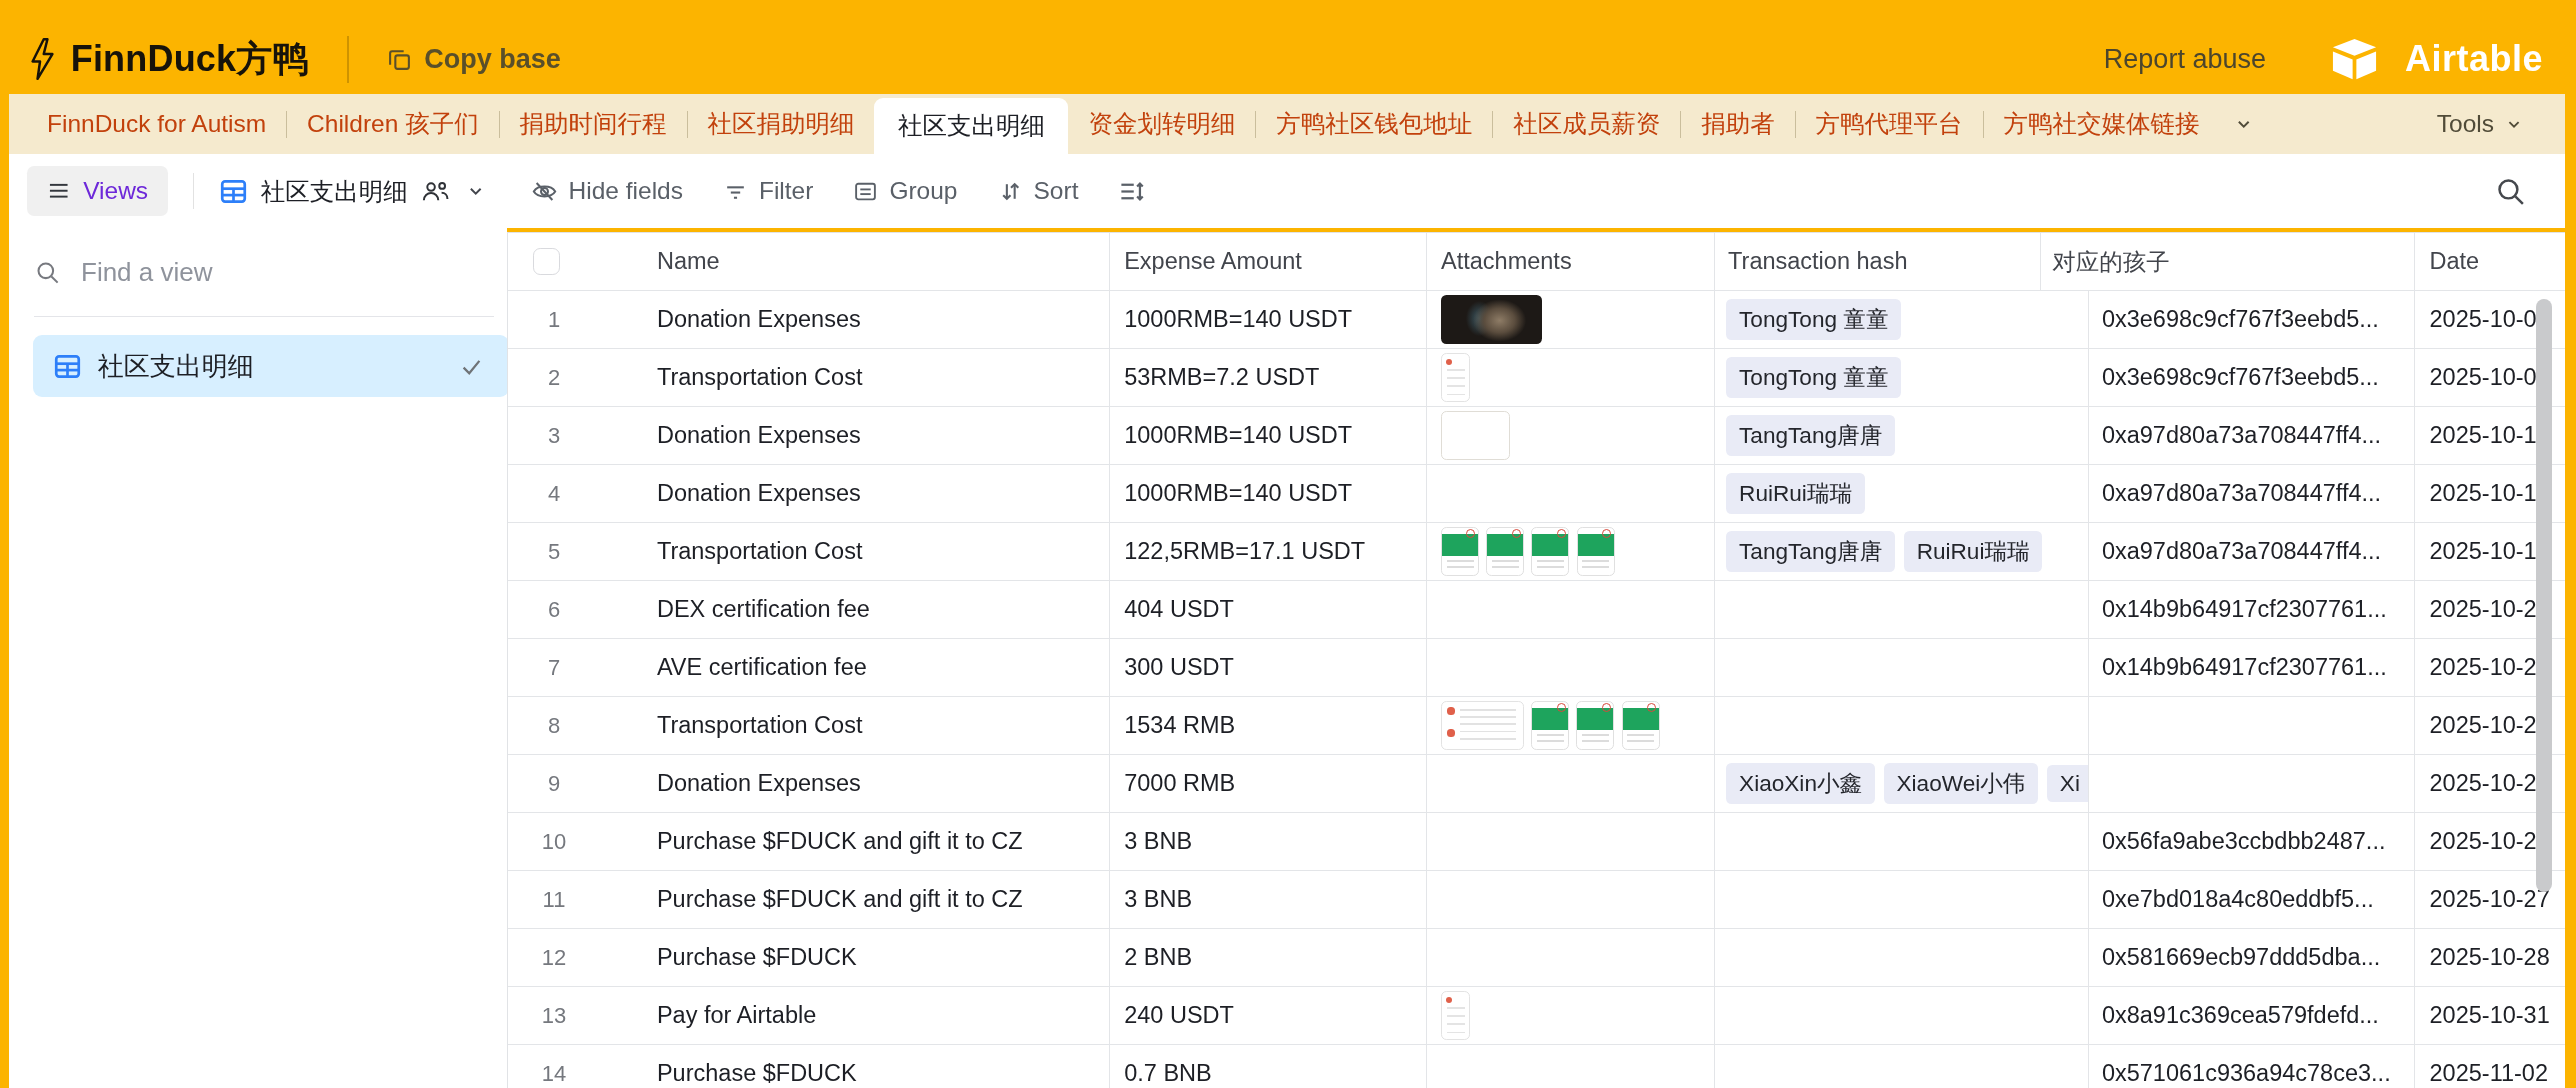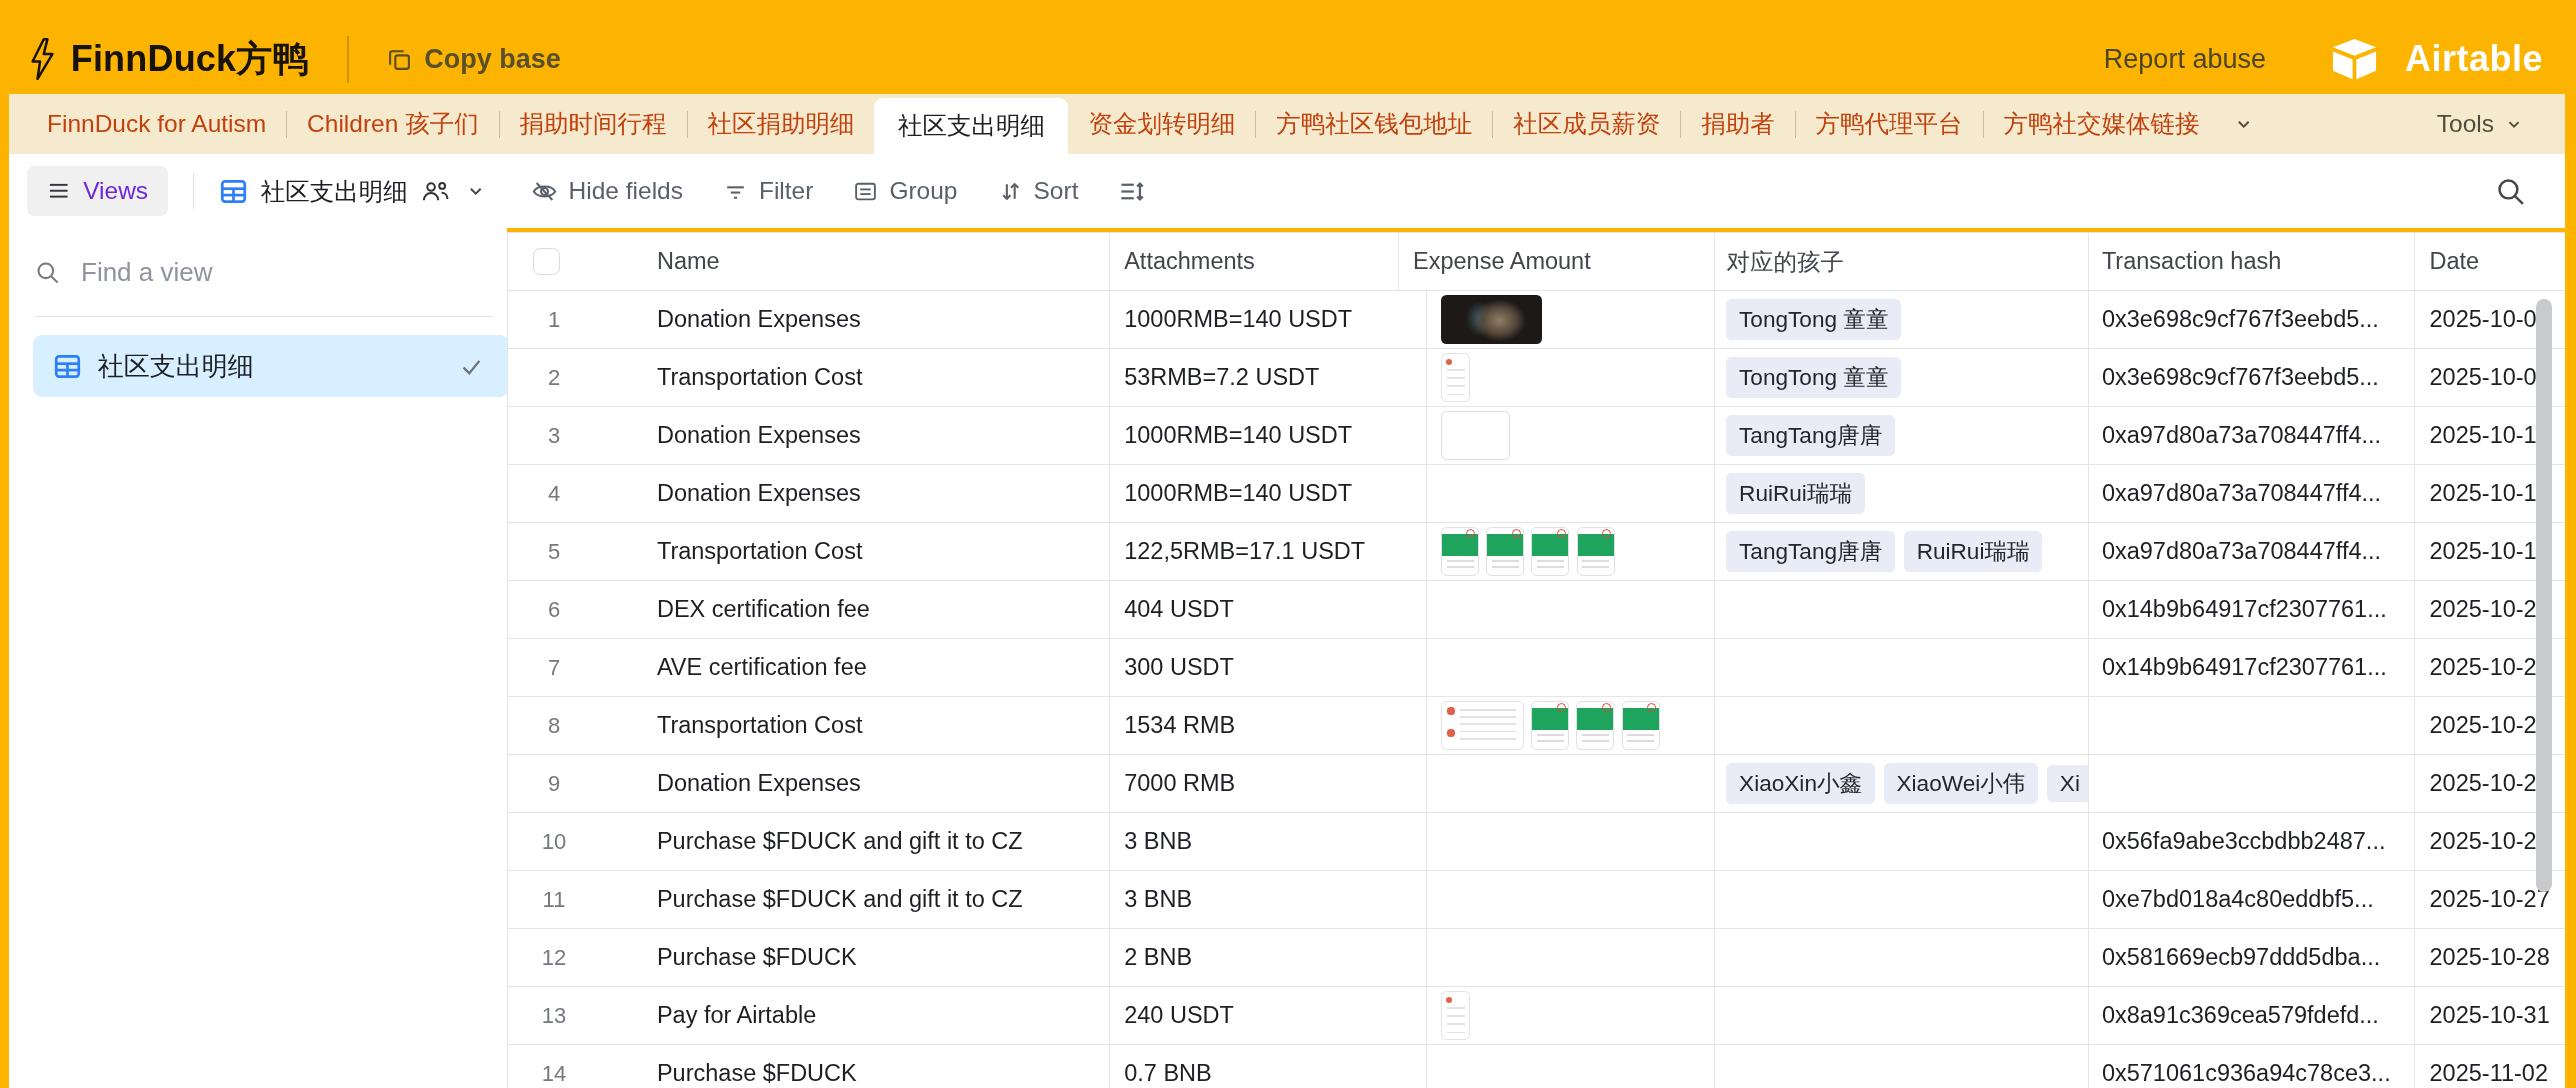--- a/index.html
+++ b/index.html
@@ -278,24 +278,24 @@
         </svg>
     </div>
   </div>
 
   <div class="table-area">
     <div class="trow thead">
       <div class="cell c-num">
         <div class="hdr-checkbox"></div>
       </div>
       <div class="cell c-name">Name</div>
+      <div class="cell c-amount">Expense Amount</div>
       <div class="cell c-attach">Attachments</div>
-      <div class="cell c-amount">Expense Amount</div>
+      <div class="cell c-hash">Transaction hash</div>
       <div class="cell c-children">对应的孩子</div>
-      <div class="cell c-hash">Transaction hash</div>
       <div class="cell c-date">Date</div>
     </div>
     <div id="rows">
         <div class="trow">
           <div class="cell c-num">
             <span>1</span>
           </div>
           <div class="cell c-name">Donation Expenses</div>
           <div class="cell c-amount">1000RMB=140 USDT</div>
           <div class="cell c-attach">

